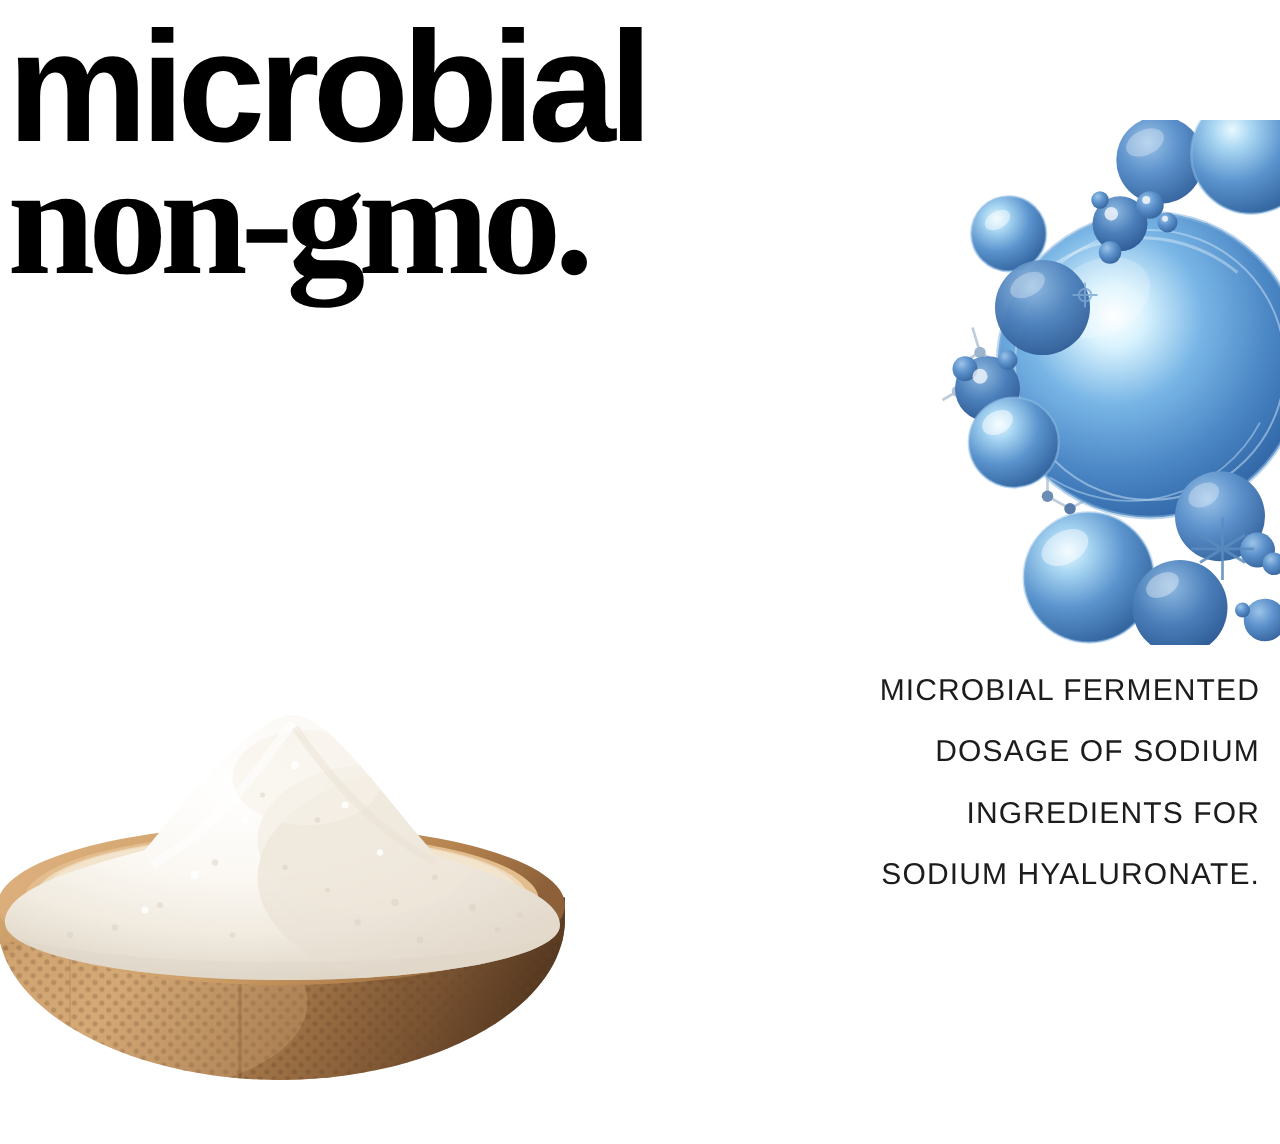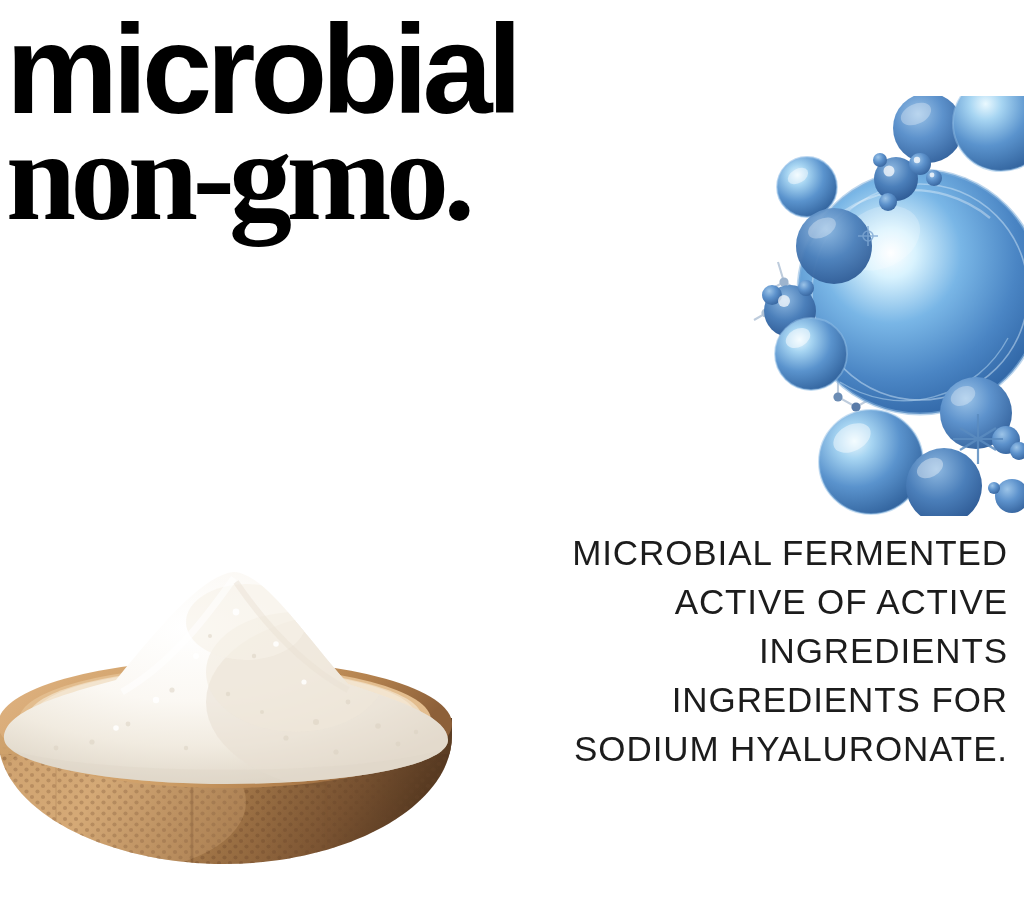--- a/index.html
+++ b/index.html
@@ -90,21 +90,21 @@
     top: 528px;
     width: 510px;
     text-align: right;
     z-index: 5;
   }
 
   .body-line {
     display: block;
     font-family: "Liberation Sans", sans-serif;
     font-weight: normal;
-    font-size: 35px;
+    font-size: 24px;
     line-height: 49px;
     letter-spacing: 0.9px;
     color: #1c1c1c;
     white-space: nowrap;
   }
 </style>
 </head>
 <body>
 
 <div class="page">
@@ -377,19 +377,18 @@
           <path d="M240,30 C266,68 304,112 352,138" stroke="#e9e1d3" stroke-width="6" opacity="0.45" fill="none"></path>
 
           <path d="M8,196 C90,224 360,226 452,196 L452,238 L8,238 Z" fill="#ded5c6" opacity="0.35"></path>
         </g>
       </g>
     </svg>
   </div>
 
   <div class="body-copy">
     <span class="body-line">MICROBIAL FERMENTED</span>
-    <span class="body-line">ACTIVE OF ACTIVE</span>
-    <span class="body-line">INGREDIENTS</span>
+    <span class="body-line">DOSAGE OF SODIUM</span>
     <span class="body-line">INGREDIENTS FOR</span>
     <span class="body-line">SODIUM HYALURONATE.</span>
   </div>
 
 </div>
 
 </body></html>

